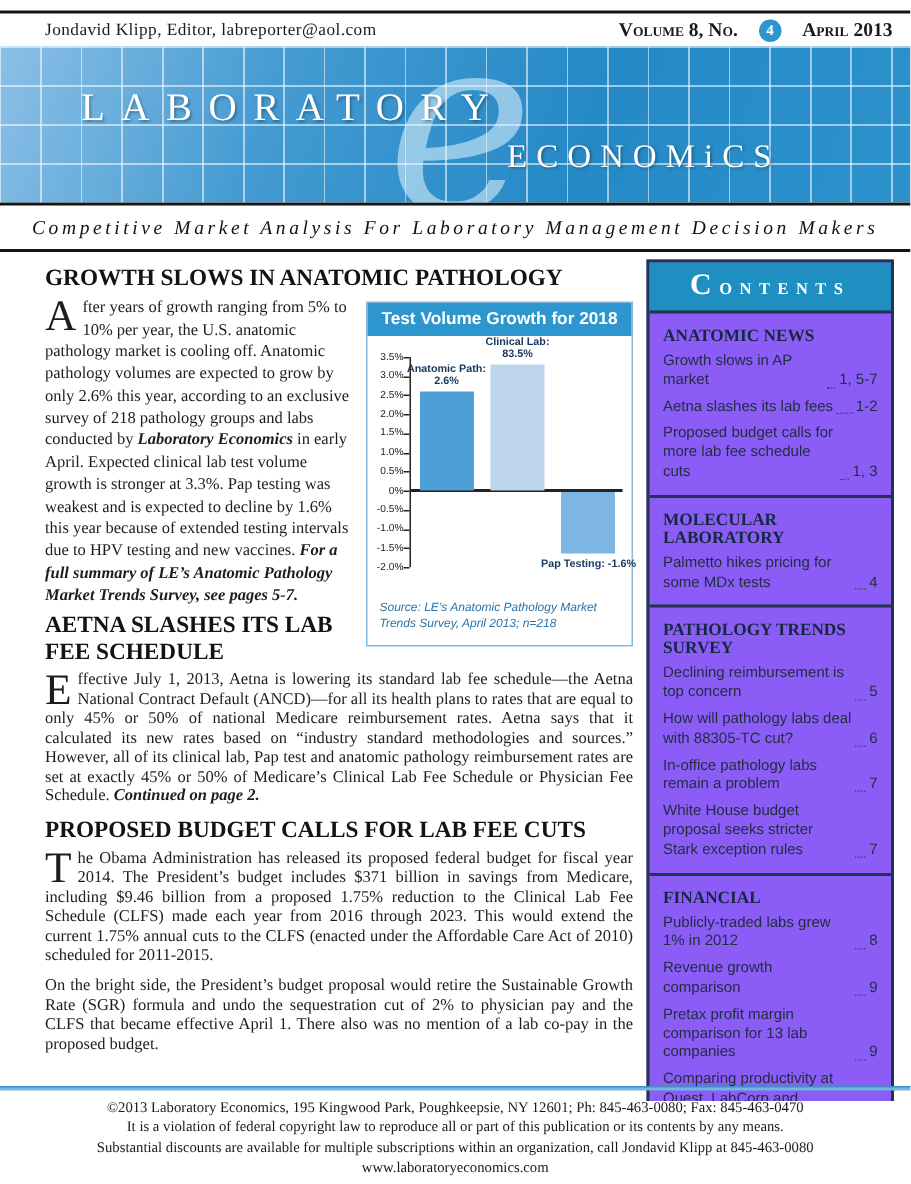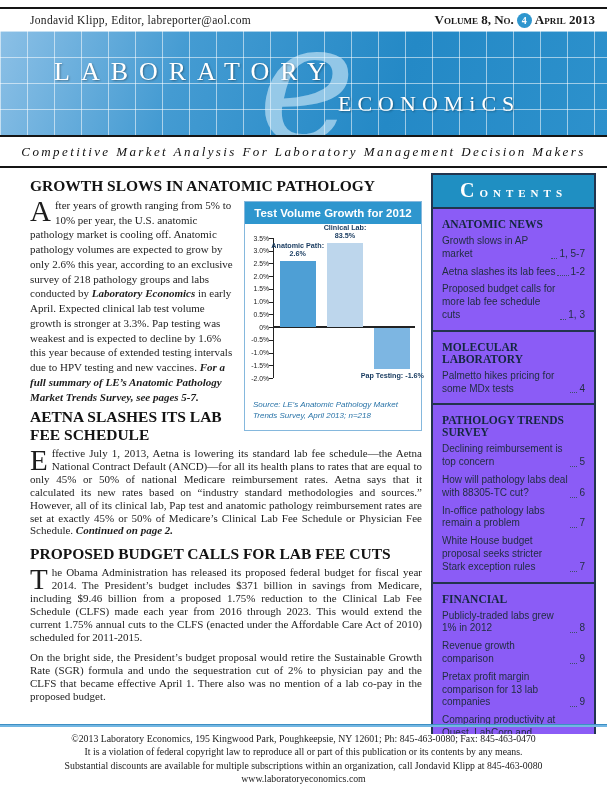--- a/index.html
+++ b/index.html
@@ -4,21 +4,21 @@
 <style>
   * { box-sizing: border-box; margin: 0; padding: 0; }
   body {
     width: 607px; height: 789px; margin: 0 auto; background: #ffffff;
     font-family: "Liberation Serif", serif; color: #1a1a1a; position: relative; overflow: hidden;
   }
   
   .top-rule { border-top: 2px solid #151515; margin-top: 7px; }
   .header-row { display: flex; justify-content: space-between; align-items: center; padding: 3px 12px 3px 30px; }
   .editor-line { font-size: 11.5px; letter-spacing: .3px; }
-  .vol-line { display: flex; align-items: center; gap: 3px; font-variant: small-caps; font-size: 13px; font-weight: 600; }
+  .vol-line { display: flex; align-items: center; gap: 14px; font-variant: small-caps; font-size: 13px; font-weight: 600; }
   .issue-badge {
     display: inline-flex; align-items: center; justify-content: center;
     width: 15px; height: 15px; border-radius: 50%; background: #2e96ce; color: #fff;
     font-size: 10px; font-weight: bold; font-variant: normal;
   }
   
   .banner {
     position: relative; height: 106px; overflow: hidden; border-bottom: 2px solid #151515;
     background: linear-gradient(110deg, #8cc0e6 0%, #449bd2 30%, #2489c6 65%, #2d91cc 100%);
   }
@@ -120,21 +120,21 @@
 
 <div class="tagline-row">Competitive Market Analysis For Laboratory Management Decision Makers</div>
 
 <div class="main">
   <div class="col-left">
 
     <div>
       <div class="headline">GROWTH SLOWS IN ANATOMIC PATHOLOGY</div>
 
       <div class="chart-box">
-        <div class="chart-title">Test Volume Growth for 2012</div>
+        <div class="chart-title">Test Volume Growth for 2018</div>
         <div class="chart-area">
           <div class="chart-ylabels">
               <div class="ytick" style="top: -3.5px;">3.5%</div>
               <div class="ytick" style="top: 9.22727px;">3.0%</div>
               <div class="ytick" style="top: 21.9545px;">2.5%</div>
               <div class="ytick" style="top: 34.6818px;">2.0%</div>
               <div class="ytick" style="top: 47.4091px;">1.5%</div>
               <div class="ytick" style="top: 60.1364px;">1.0%</div>
               <div class="ytick" style="top: 72.8636px;">0.5%</div>
               <div class="ytick" style="top: 85.5909px;">0%</div>

